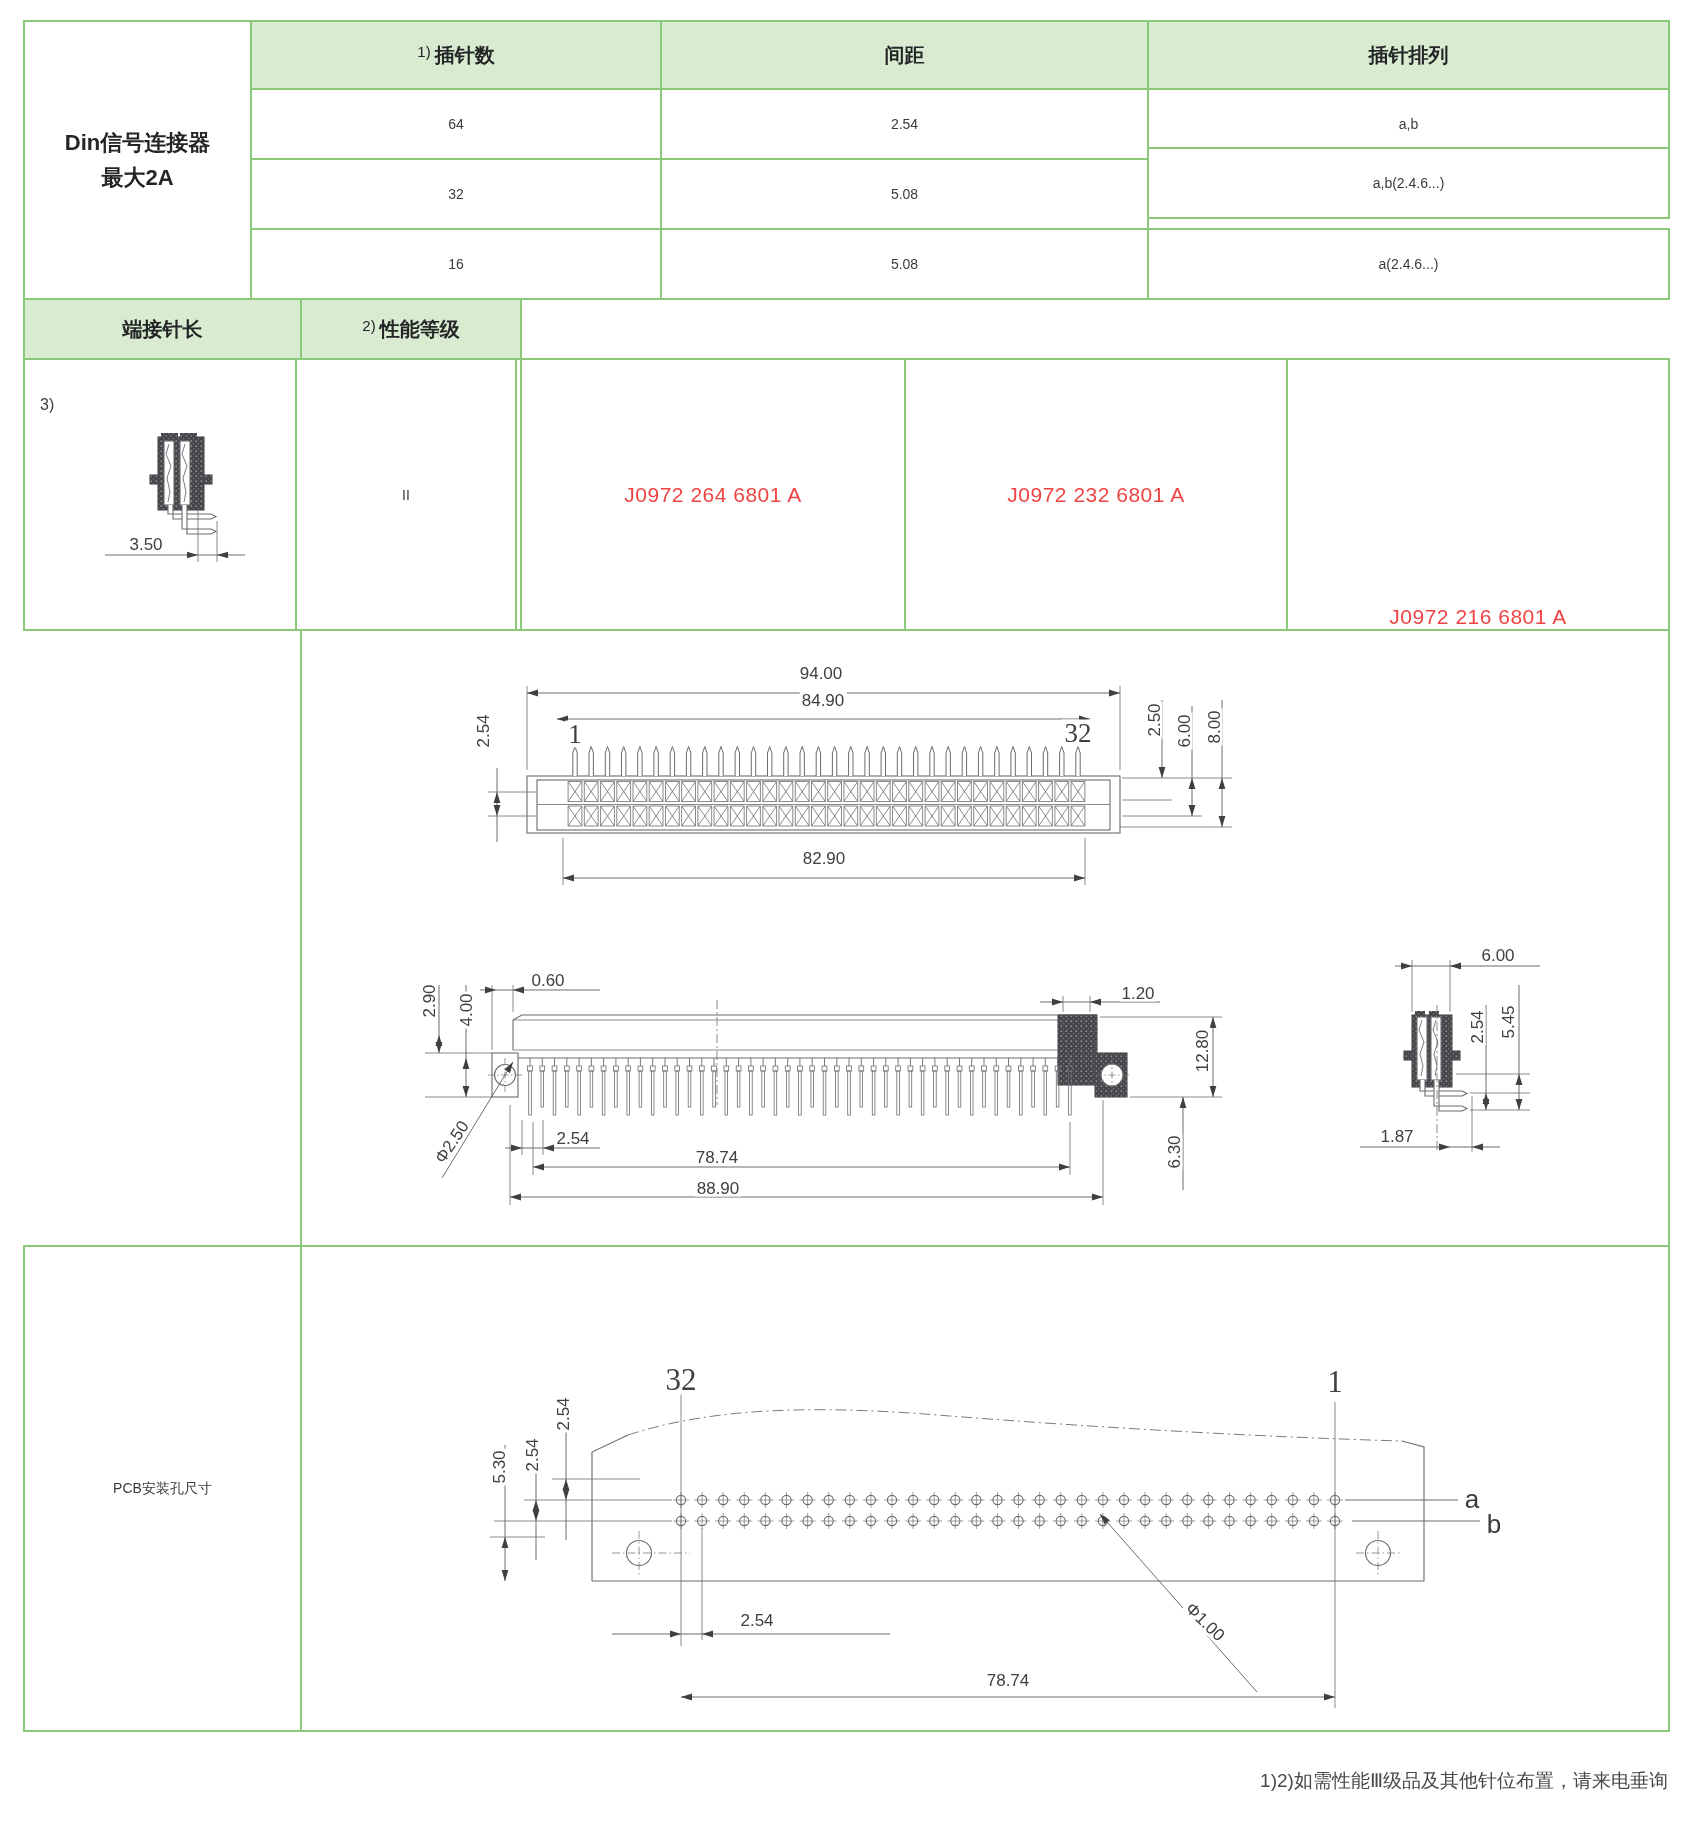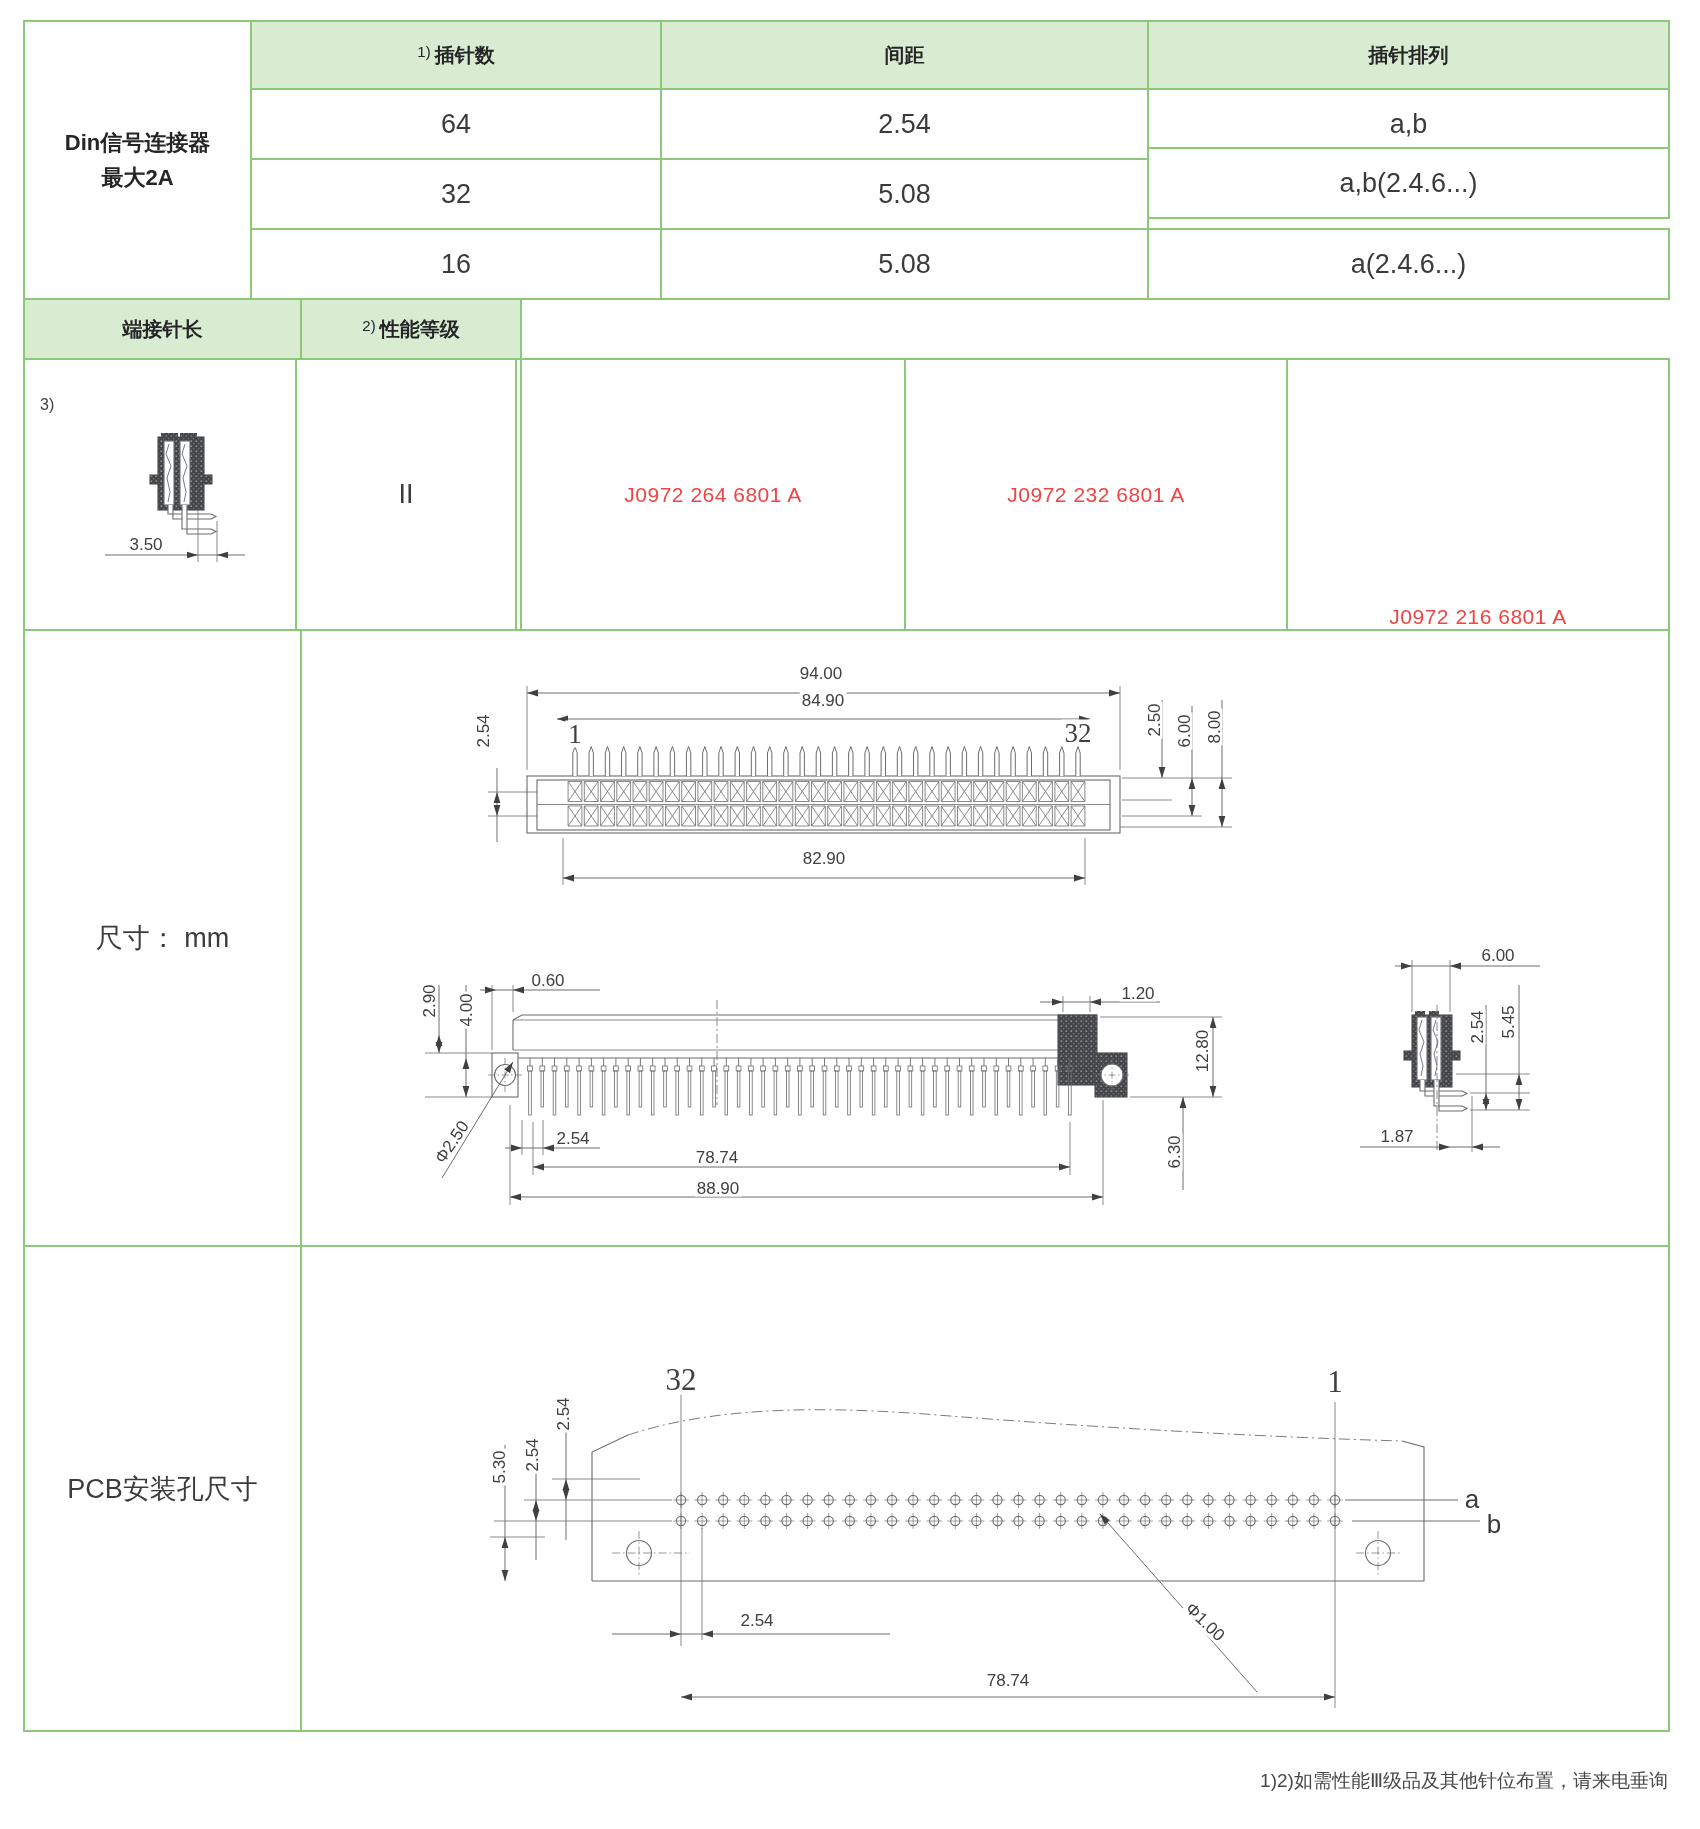--- a/index.html
+++ b/index.html
@@ -1,21 +1,21 @@
 <!DOCTYPE html>
 <html><head>
 <meta charset="utf-8">
 <style>
   html,body{margin:0;padding:0;background:#fff;}
   .canvas{position:relative;width:1700px;height:1829px;background:#fff;
           font-family:"Liberation Sans",sans-serif;overflow:hidden;}
   .cell{position:absolute;box-sizing:border-box;border:2px solid #8cc87a;background:#fff;
         display:flex;align-items:center;justify-content:center;text-align:center;}
   .hdr{background:#d9ecd2;font-weight:bold;font-size:20px;color:#242526;}
-  .val{font-size:27px;color:#3a3b3c;}
+  .val{font-size:14px;color:#3a3b3c;}
   .product{font-size:22px;font-weight:bold;color:#242526;line-height:1.6;}
   .sup{font-size:15px;font-weight:normal;position:relative;top:-4px;margin-right:4px;}
   .order{font-size:21px;color:#ef4444;letter-spacing:.5px;}
   svg{position:absolute;}
   .dim{position:absolute;transform:translate(-50%,-50%);font-size:17px;color:#3f4042;
        white-space:nowrap;background:#fff;padding:0 2px;line-height:1;}
   .rot{transform:translate(-50%,-50%) rotate(-90deg);}
   .rphi2{transform:translate(-50%,-50%) rotate(-56deg);}
   .rphi1{transform:translate(-50%,-50%) rotate(44deg);}
   .bignum{font-family:"Liberation Serif",serif;font-size:27px;background:#fff;padding:0 3px;}
@@ -90,23 +90,20 @@
   <div class="cell order" style="left:520px;top:358px;width:386px;height:273px;">
     <span>J0972 264 6801 A</span>
   </div>
   <div class="cell order" style="left:904px;top:358px;width:384px;height:273px;">
     <span>J0972 232 6801 A</span>
   </div>
   <div class="cell order" style="left:1286px;top:358px;width:384px;height:273px;align-items:flex-end;">
     <span>J0972 216 6801 A</span>
   </div>
 
-  <div class="cell val" style="left:23px;top:629px;width:279px;height:618px;">
-    <span>尺寸： mm</span>
-  </div>
   <div class="cell" style="left:300px;top:629px;width:1370px;height:618px;"></div>
 
   <div class="cell val" style="left:23px;top:1245px;width:279px;height:487px;">
     <span>PCB安装孔尺寸</span>
   </div>
   <div class="cell" style="left:300px;top:1245px;width:1370px;height:487px;"></div>
 
   <svg id="svg-term" style="left:23px;top:358px;" width="279" height="273" viewBox="23 358 279 273">
     <defs>
       <pattern id="hatch" patternUnits="userSpaceOnUse" width="5" height="5">

